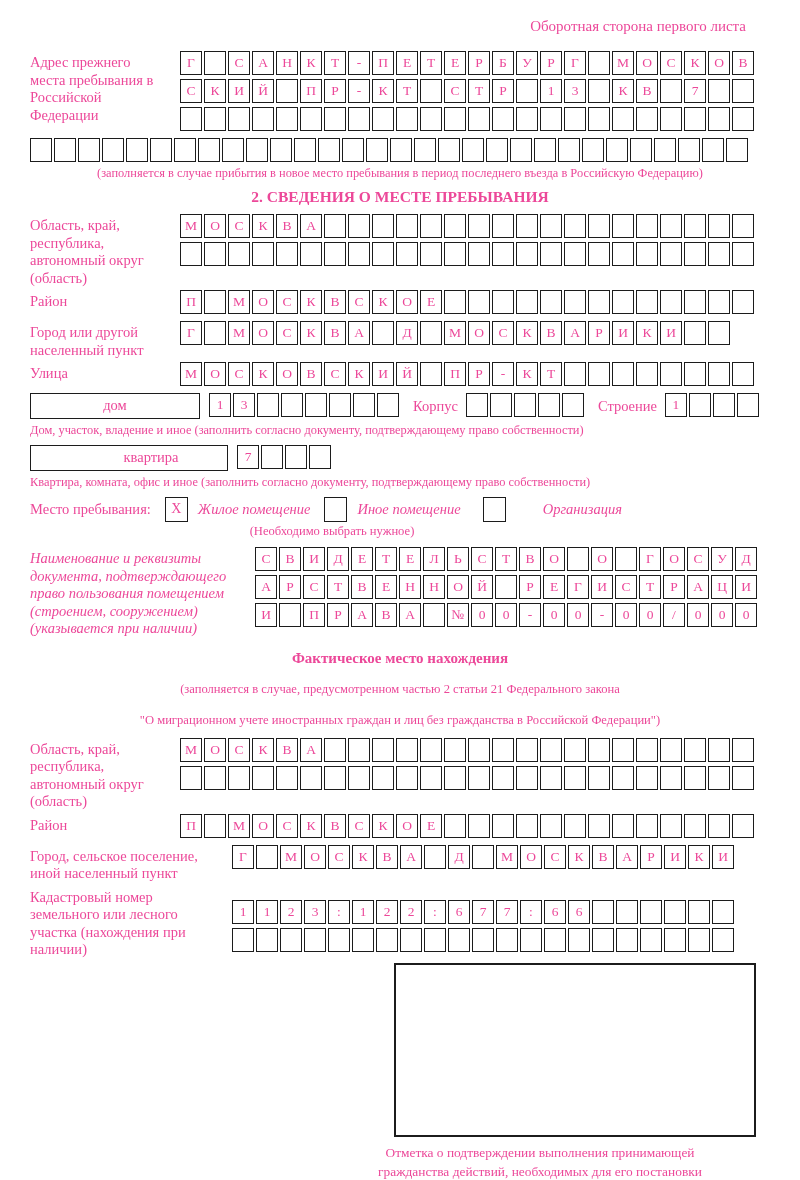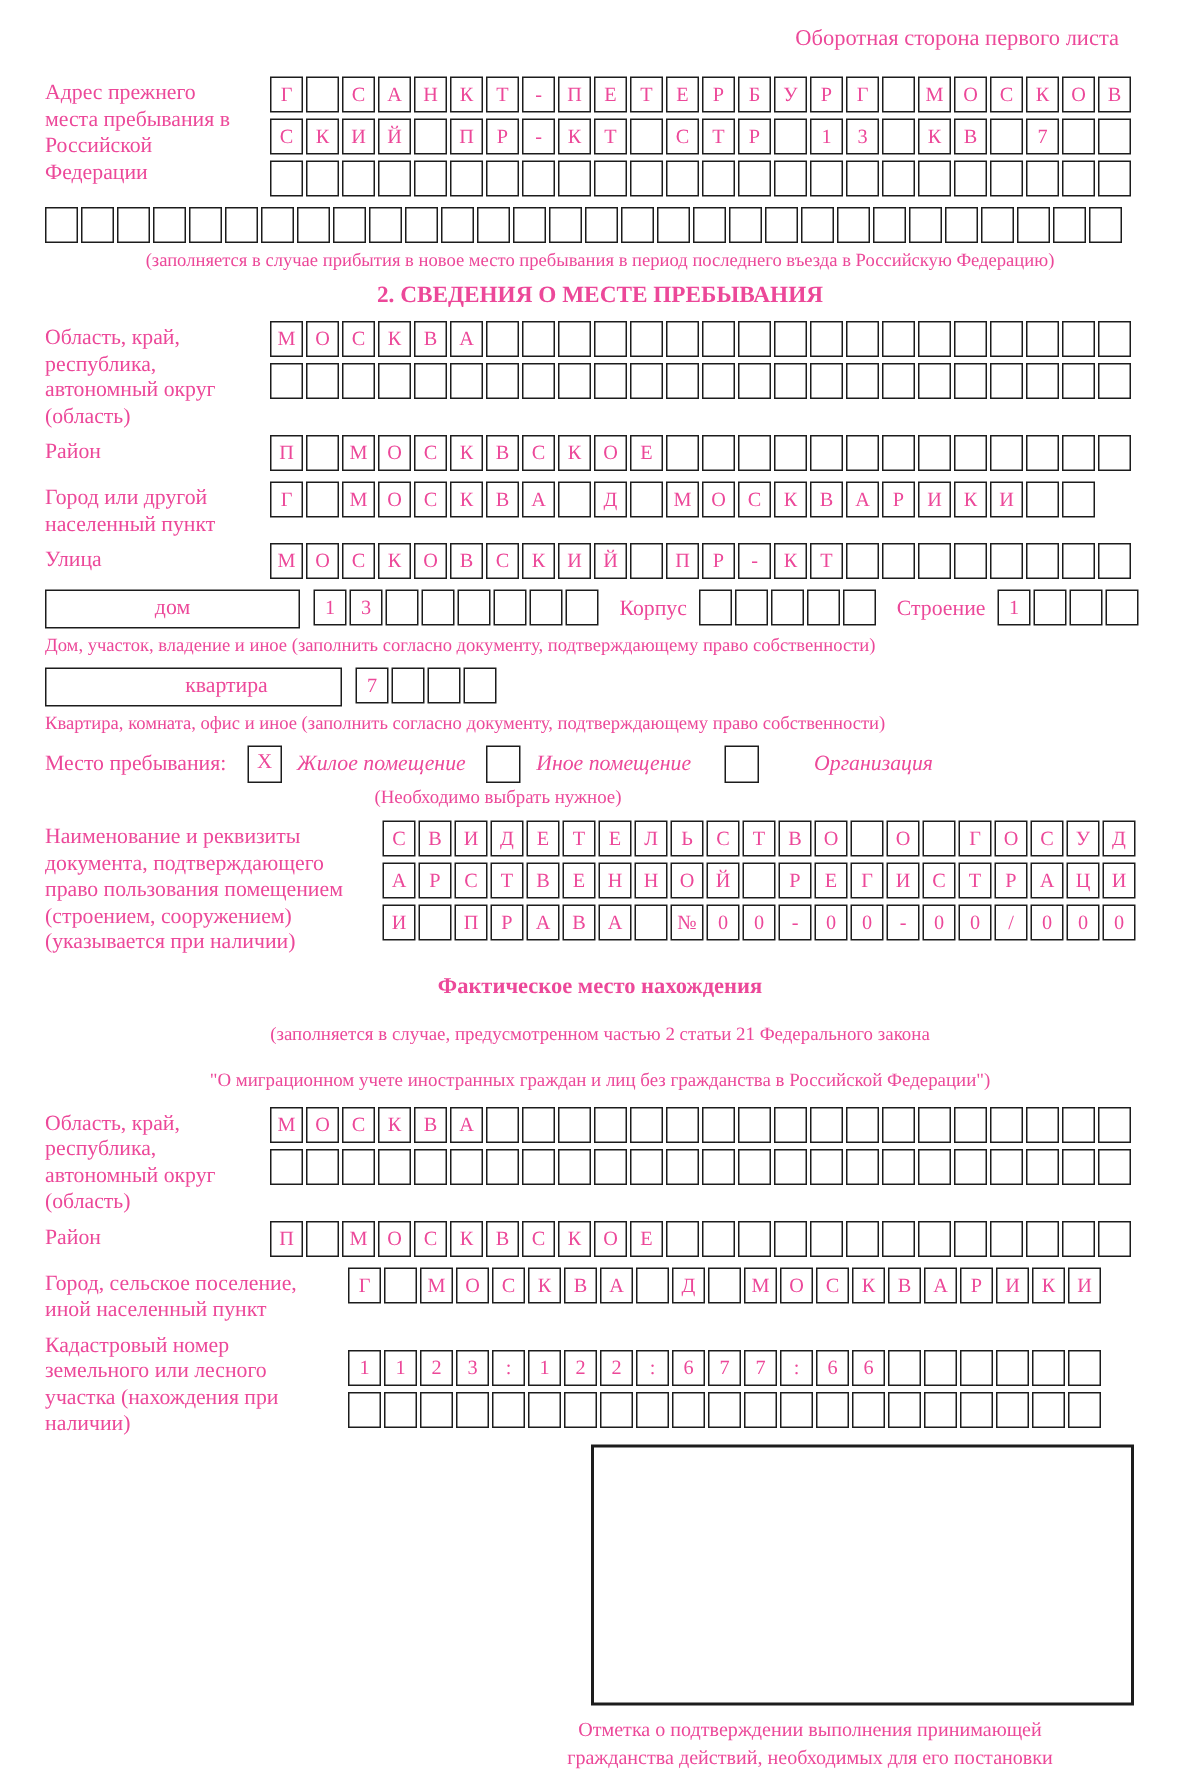--- a/index.html
+++ b/index.html
@@ -6,21 +6,21 @@
   .page {
     position:relative; width:800px; height:1180px; box-sizing:border-box;
     background:#fff; color:#ec4899; overflow:hidden;
     font-family:"Liberation Serif", serif; padding:8px 30px 0 30px;
   }
   .hdr { text-align:right; font-size:15px; padding-right:24px; margin:10px 0 16px 0; }
 
   .frow { display:flex; align-items:flex-start; margin-bottom:3px; }
   .flabel { flex-shrink:0; font-size:14.5px; line-height:17.5px; padding-top:3px; }
   .w150 { width:150px; } .w150 .inner { width:138px; }
-  .w225 { width:225px; } .w225 .inner { width:212px; }
+  .w225 { width:225px; } .w225 .inner { width:212px;font-style:italic; }
   .w202 { width:202px; } .w202 .inner { width:192px; }
 
   .cellcol { display:flex; flex-direction:column; }
   .cellrow { display:flex; flex-wrap:nowrap; margin-bottom:4px; }
   .cb {
     flex-shrink:0; width:22px; height:24px; box-sizing:border-box;
     border:1.5px solid #1c1c1c; margin-right:2px;
     text-align:center; font-size:13.5px; line-height:21px; background:#fff;
   }
   .cap { font-size:12.4px; line-height:15px; margin:2px 0 7px 0; }

